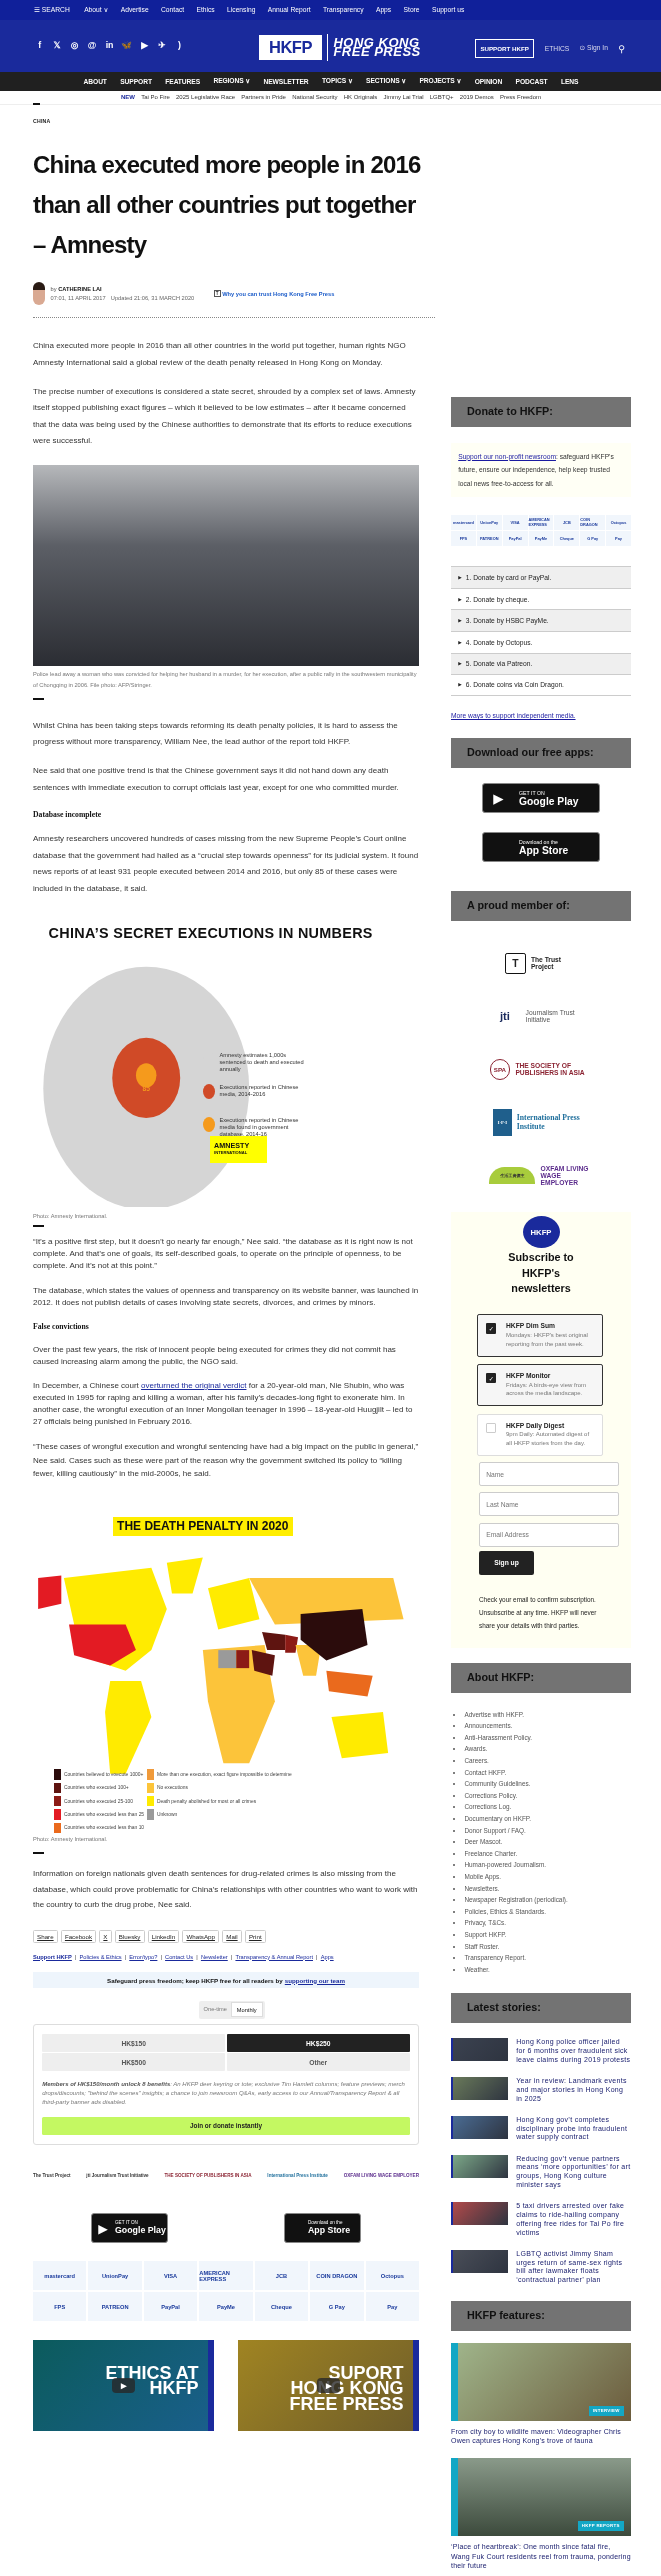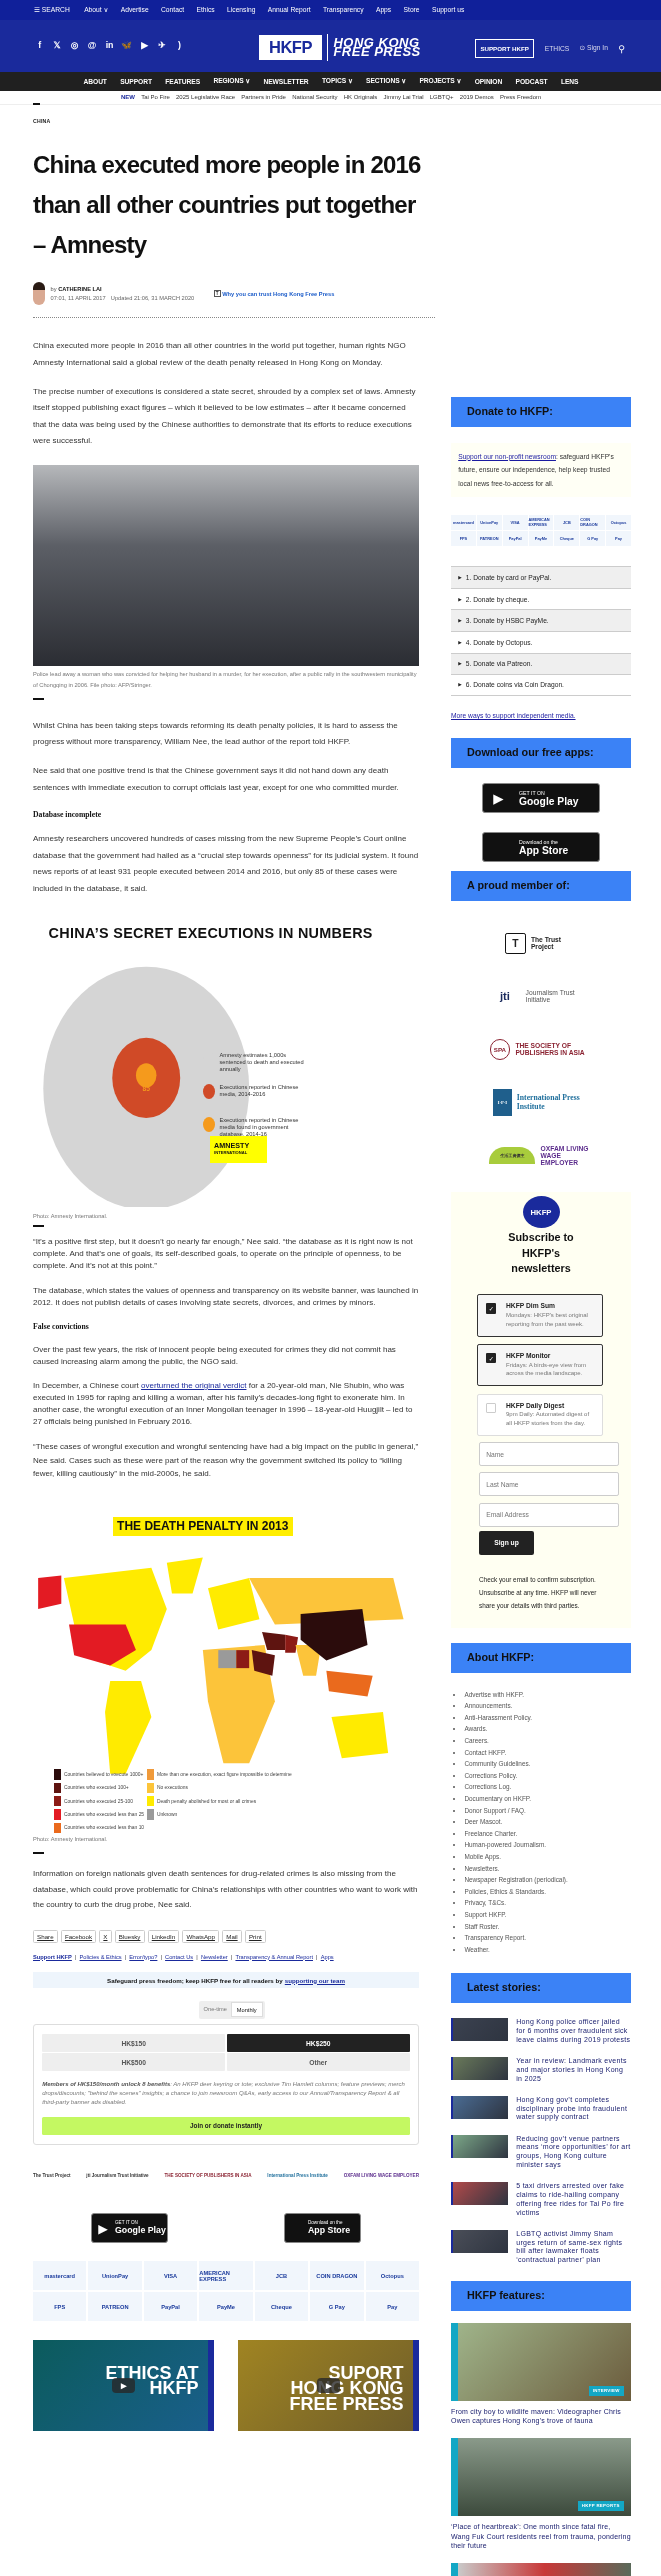--- a/index.html
+++ b/index.html
@@ -101,21 +101,21 @@
   .videos { display: flex; justify-content: space-between; margin-top: 18.5px; width: 386px; }
   .vid { width: 181px; height: 91px; position: relative; color: #fff; font-weight: bold; cursor: pointer; }
   .vid.a { background: linear-gradient(135deg, #0b5b5c, #1a5f8c); }
   .vid.b { background: linear-gradient(135deg, #a08422, #6d5c2a); }
   .vid .vt { position: absolute; right: 15.5px; top: 26px; font-size: 18px; line-height: 15.5px; text-align: right; }
   .vid .play { position: absolute; left: 50%; top: 50%; width: 23px; height: 15.5px; margin: -7.7px 0 0 -11.3px; background: rgba(40,40,40,0.8); border-radius: 4.1px; display: flex; align-items: center; justify-content: center; font-size: 7.2px; }
   .vid .strip { position: absolute; right: 0; top: 0; width: 6.2px; height: 100%; background: #1a2a9c; }
 
   
   .side { position: absolute; left: 451px; top: 397px; width: 180px; }
-  .shead { background: #3b82f6; height: 30px; font-size: 10.8px; font-weight: bold; padding: 8.2px 0 0 16px; color: #111; }
+  .shead { background: #737373; height: 30px; font-size: 10.8px; font-weight: bold; padding: 8.2px 0 0 16px; color: #111; }
   .donate-note { background: #fffff5; margin-top: 15.5px; padding: 7.2px; font-size: 6.7px; line-height: 13.4px; color: #333; }
   .donate-note a { color: #1a1aa0; text-decoration: underline; cursor: pointer; }
   .pay-mini { display: grid; grid-template-columns: repeat(7, 1fr); gap: 1px; margin-top: 17.5px; }
   .pay-mini span { background: #f1f6fc; height: 15px; font-size: 3.9px; font-weight: bold; display: flex; align-items: center; justify-content: center; color: #1a3a9c; }
   .acc { margin-top: 20.6px; }
   .acc div { font-size: 6.7px; height: 21.6px; display: flex; align-items: center; padding-left: 7.2px; border-top: 0.5px solid #ccc; cursor: pointer; color: #222; }
   .acc div:nth-child(odd) { background: #efefef; }
   .acc div::before { content: "▶"; font-size: 4.6px; margin-right: 4.1px; }
   .more-ways { margin-top: 16.5px; font-size: 6.7px; color: #1a1aa0; text-decoration: underline; cursor: pointer; display: block; }
   .side .store { margin: 15.5px auto 0 auto; width: 118px; height: 30px; background: #111; color: #fff; border-radius: 3.1px; border: 0.5px solid #888; display: flex; flex-direction: column; justify-content: center; padding-left: 36px; position: relative; cursor: pointer; }
@@ -287,21 +287,21 @@
   <div class="gap-dash" style="margin-top:6.2px"></div>
 
   <p style="line-height:12px;margin-top:9.3px">“It’s a positive first step, but it doesn’t go nearly far enough,” Nee said. “the database as it is right now is not complete. And that’s one of goals, its self-described goals, to operate on the principle of openness, to be complete. And it’s not at this point.”</p>
   <p style="line-height:12px">The database, which states the values of openness and transparency on its website banner, was launched in 2012. It does not publish details of cases involving state secrets, divorces, and crimes by minors.</p>
   <h3>False convictions</h3>
   <p style="line-height:12px">Over the past few years, the risk of innocent people being executed for crimes they did not commit has caused increasing alarm among the public, the NGO said.</p>
   <p style="line-height:12px"><span>In December, a Chinese court </span><a class="inline">overturned the original verdict</a><span> for a 20-year-old man, Nie Shubin, who was executed in 1995 for raping and killing a woman, after his family’s decades-long fight to exonerate him. In another case, the wrongful execution of an Inner Mongolian teenager in 1996 – 18-year-old Huugjilt – led to 27 officials being punished in February 2016.</span></p>
   <p style="line-height:13.4px">“These cases of wrongful execution and wrongful sentencing have had a big impact on the public in general,” Nee said. Cases such as these were part of the reason why the government switched its policy to “killing fewer, killing cautiously” in the mid-2000s, he said.</p>
 
   <div class="info2">
-    <div class="ttl">THE DEATH PENALTY IN 2013</div>
+    <div class="ttl">THE DEATH PENALTY IN 2020</div>
     <svg id="map-svg" width="386" height="268" style="position:absolute;left:0;top:46px" viewBox="0 0 750 520">
         <path d="M60,60 L230,40 L260,120 L230,200 L180,240 L120,220 L80,150 Z" fill="#ffeb00"></path>
         <path d="M70,150 L180,150 L200,200 L150,230 L80,210 Z" fill="#e31b23"></path>
         <path d="M10,60 L55,55 L55,110 L10,120 Z" fill="#e31b23"></path>
         <path d="M150,260 L210,260 L230,330 L180,440 L150,440 L140,320 Z" fill="#ffeb00"></path>
         <path d="M260,30 L330,20 L310,90 L270,90 Z" fill="#ffeb00"></path>
         <path d="M340,80 L420,60 L440,140 L360,160 Z" fill="#ffeb00"></path>
         <path d="M420,60 L700,60 L720,140 L470,150 Z" fill="#fcc43a"></path>
         <path d="M330,200 L450,190 L470,300 L420,420 L370,420 L340,300 Z" fill="#fcc43a"></path>
         <path d="M360,200 L395,200 L395,235 L360,235 Z" fill="#9a9a9a"></path>
@@ -485,21 +485,21 @@
     <span class="ic">▶</span>
     <span class="sm">GET IT ON</span>
     <span class="lg">Google Play</span>
   </div>
   <div class="store" style="margin-top:19px">
     <span class="ic"></span>
     <span class="sm">Download on the</span>
     <span class="lg">App Store</span>
   </div>
 
-  <div class="shead" style="margin-top:9px">A proud member of:</div>
+  <div class="shead" style="margin-top:29px">A proud member of:</div>
   <div class="members">
     <div class="member">
         <span class="mk">T</span>
         <span style="width:46px">The Trust Project</span>
       </div>
     <div class="member jti">
         <span class="mk">jti</span>
         <span style="width:67px">Journalism Trust Initiative</span>
       </div>
     <div class="member spa">

